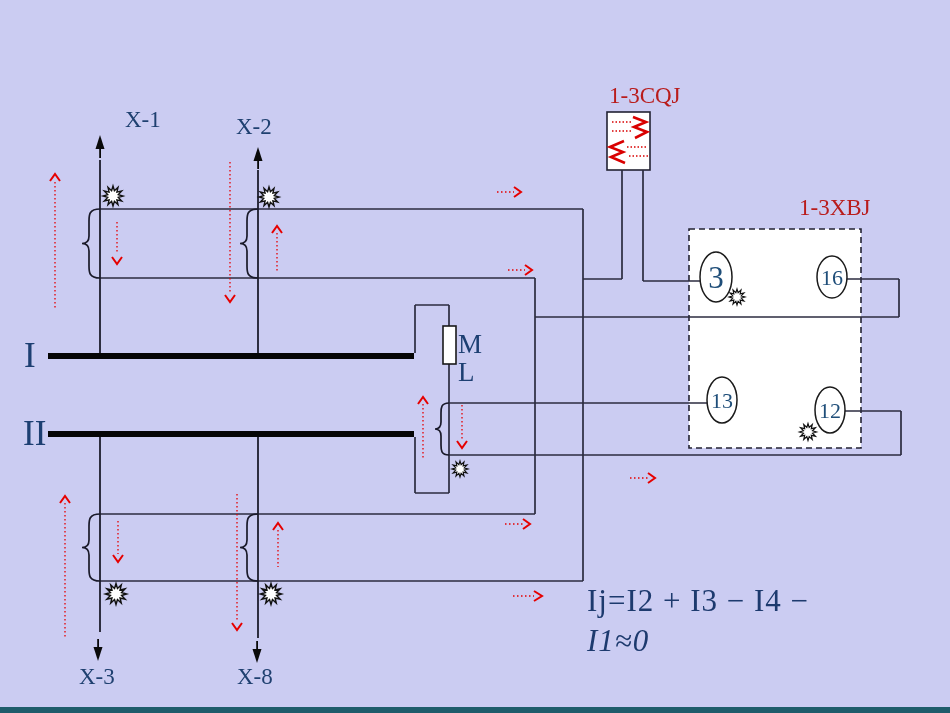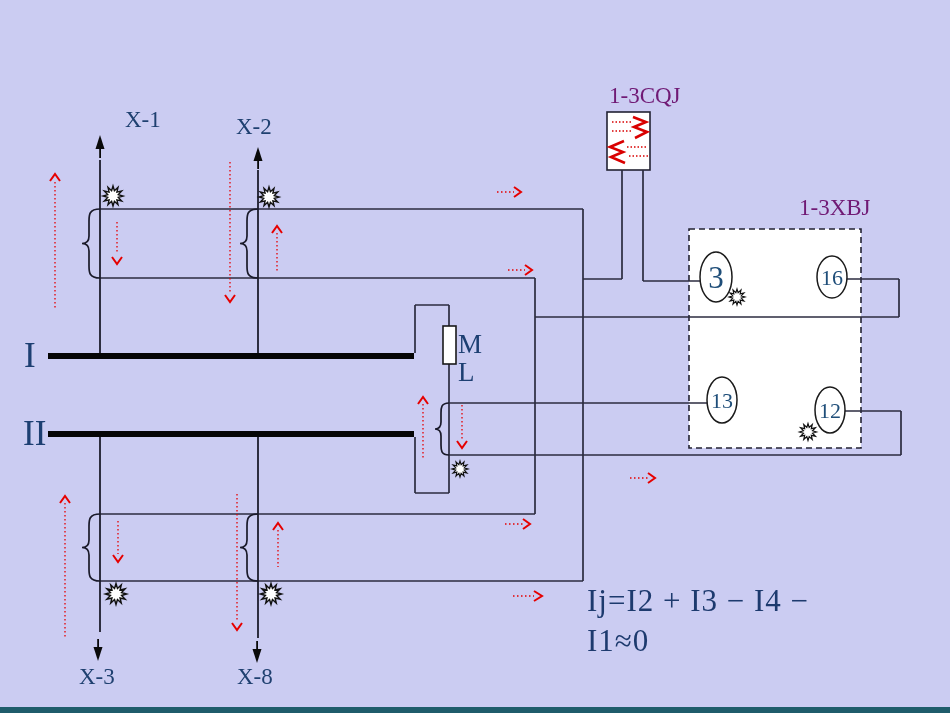--- a/index.html
+++ b/index.html
@@ -5,21 +5,21 @@
   html,body{margin:0;padding:0;}
   body{width:950px;height:713px;overflow:hidden;background:#cbccf2;position:relative;
        font-family:"Liberation Serif",serif;}
   .stage{position:absolute;inset:0;width:950px;height:713px;}
   svg.circuit{position:absolute;left:0;top:0;}
   .lbl{position:absolute;color:#1f4070;white-space:nowrap;}
   .title{left:58px;top:20px;font-size:34px;font-weight:bold;color:#15265c;
          letter-spacing:3px;font-family:"Liberation Serif",serif;}
   .feeder-lbl{font-size:23px;}
   .bus-lbl{font-size:35px;color:#1d3f72;}
-  .relay-lbl{font-size:23px;color:#701a75;}
+  .relay-lbl{font-size:23px;color:#b91c1c;}
   .ml-lbl{font-size:27px;line-height:29px;color:#1d3f72;}
   .term{position:absolute;width:40px;text-align:center;color:#1f4e79;font-size:22px;}
   .term-big{font-size:31px;}
   .formula{position:absolute;left:587px;font-size:31px;color:#1d3a6e;letter-spacing:1px;}
   .footer-bar{position:absolute;left:0;bottom:0;width:950px;height:6px;background:#1f5c6b;}
 </style>
 </head>
 <body>
 
 <div class="stage">
@@ -207,16 +207,16 @@
 
   <div class="lbl ml-lbl" style="left:458px;top:330px;">M</div>
   <div class="lbl ml-lbl" style="left:458px;top:358px;">L</div>
 
   <div class="term term-big" style="left:696px;top:260px;">3</div>
   <div class="term" style="left:812px;top:265px;">16</div>
   <div class="term" style="left:702px;top:388px;">13</div>
   <div class="term" style="left:810px;top:398px;">12</div>
 
   <div class="formula" style="top:583px;">Ij=I2 + I3 − I4 −</div>
-  <div class="formula" style="top:623px;">I1≈0</div>
+  <div class="formula" style="top:623px;font-style:italic;">I1≈0</div>
 
   <div class="footer-bar"></div>
 </div>
 
 </body></html>

